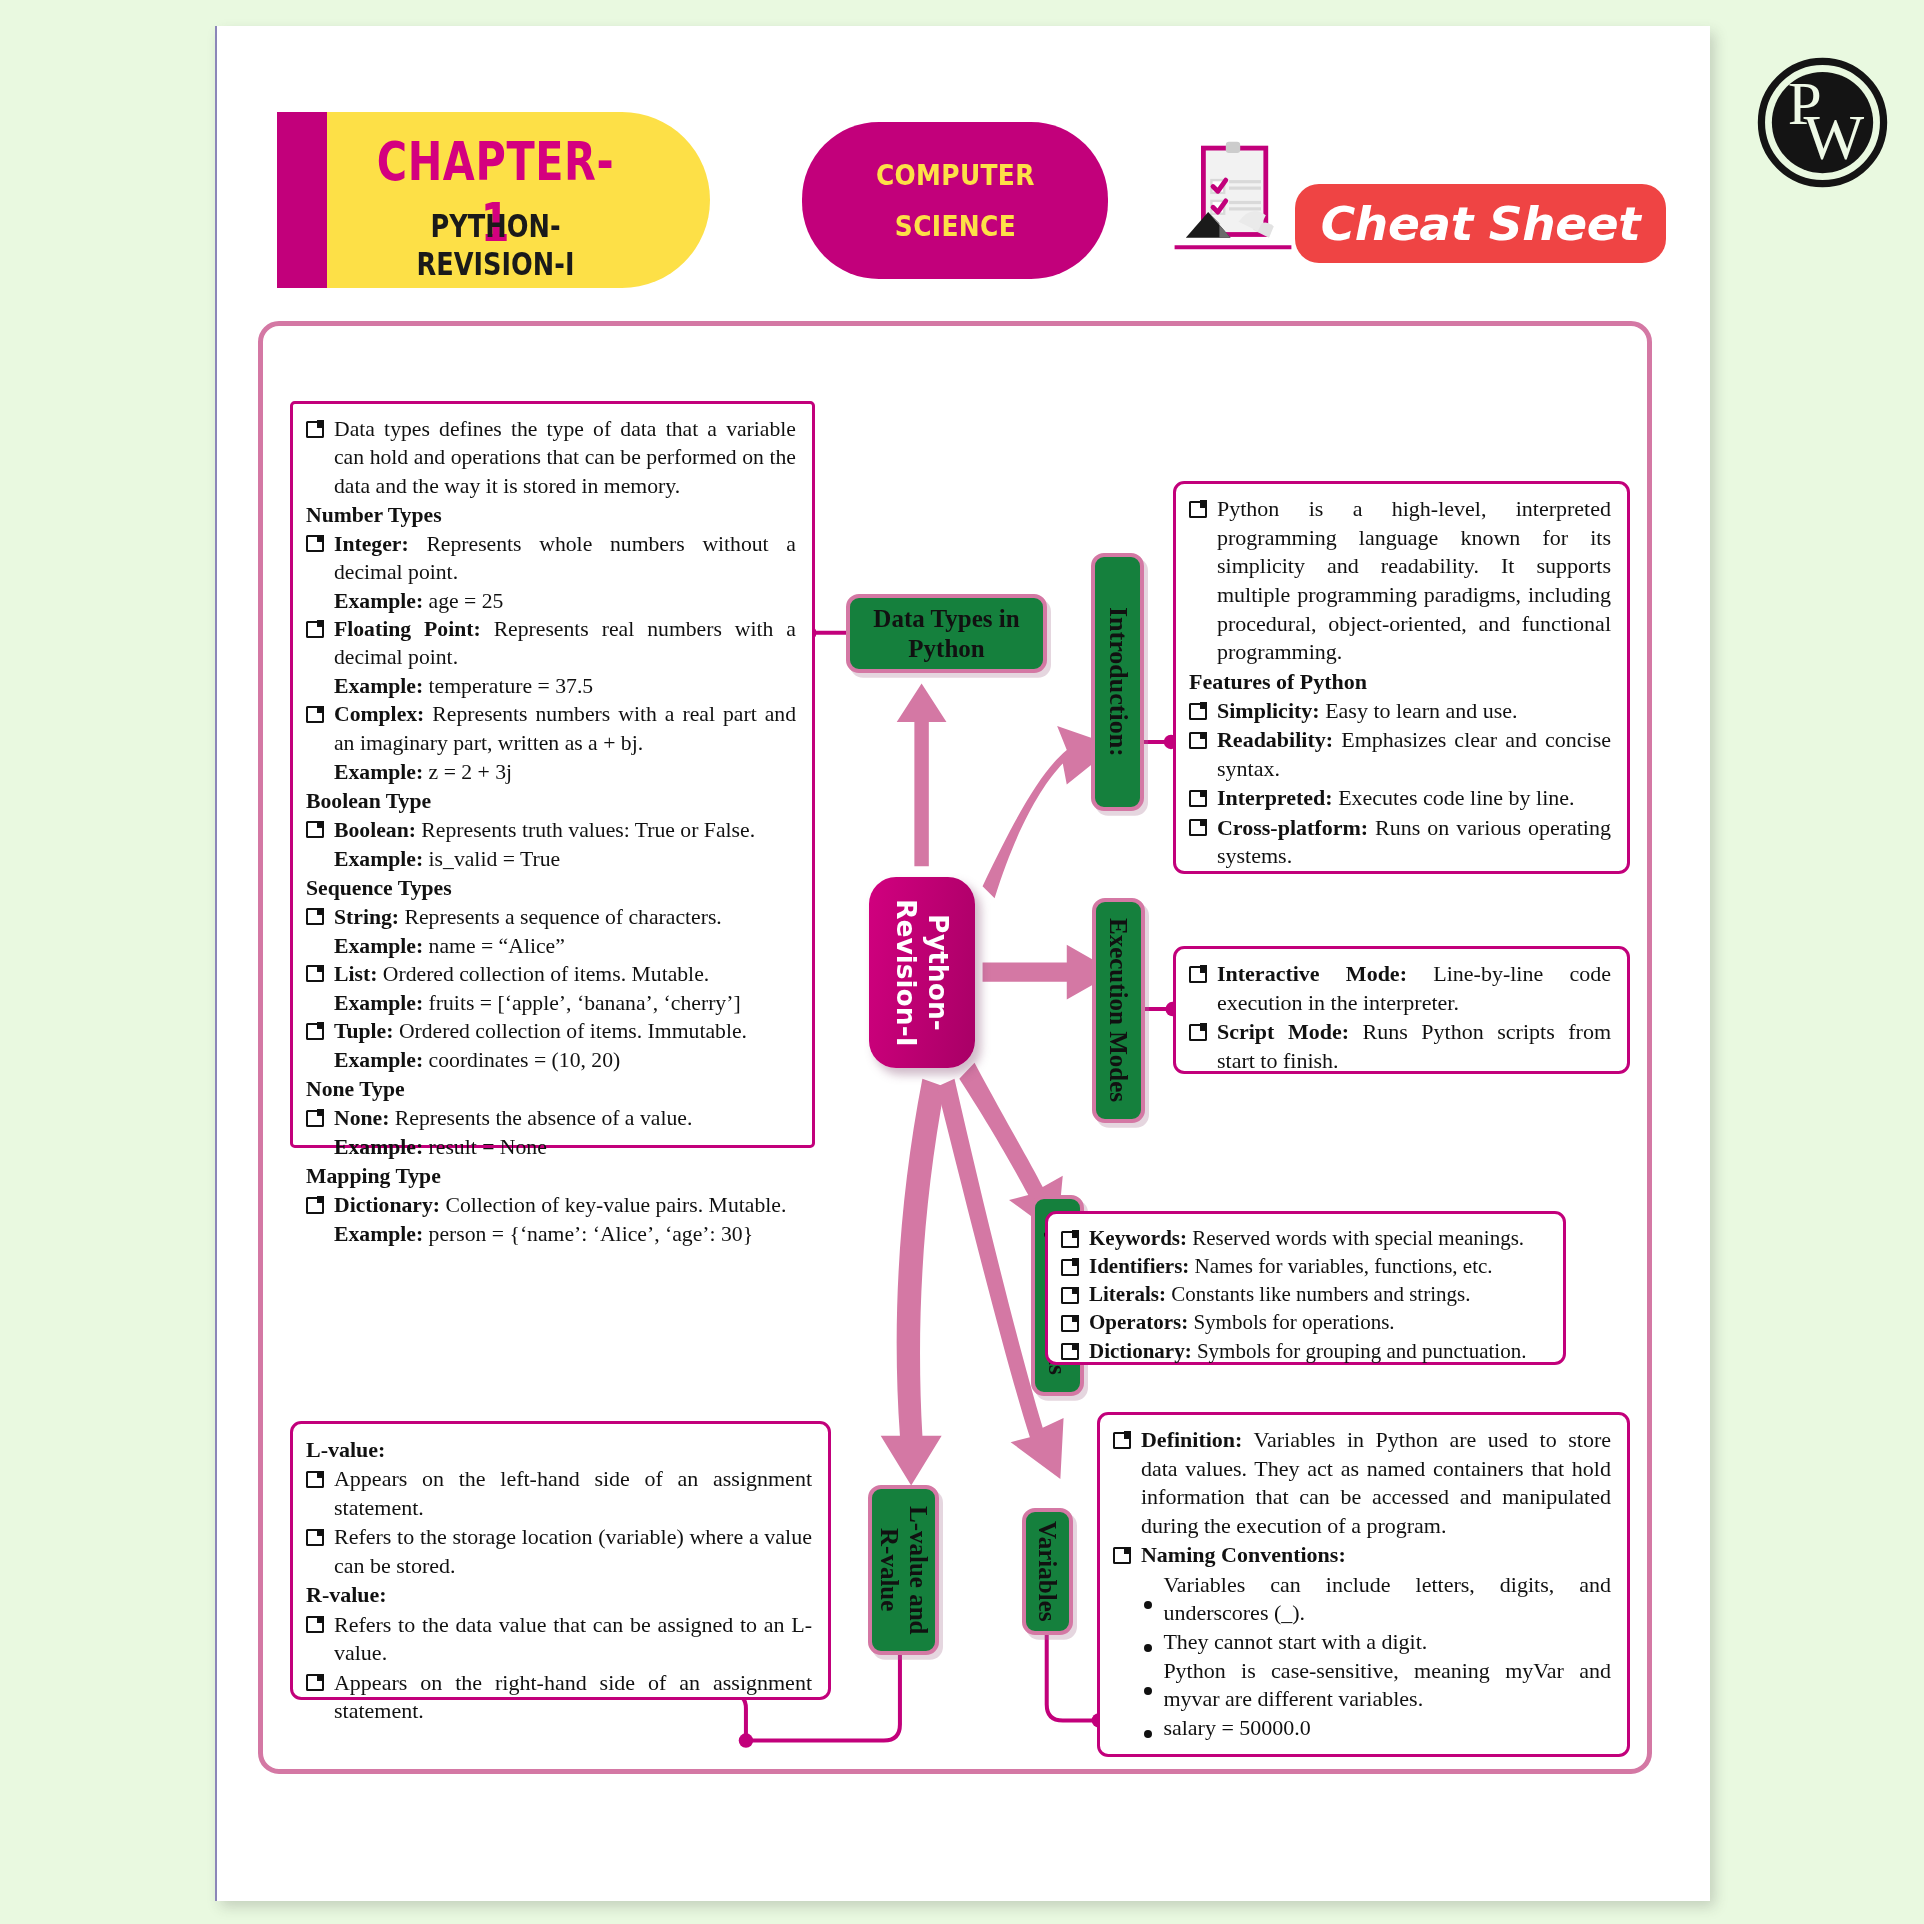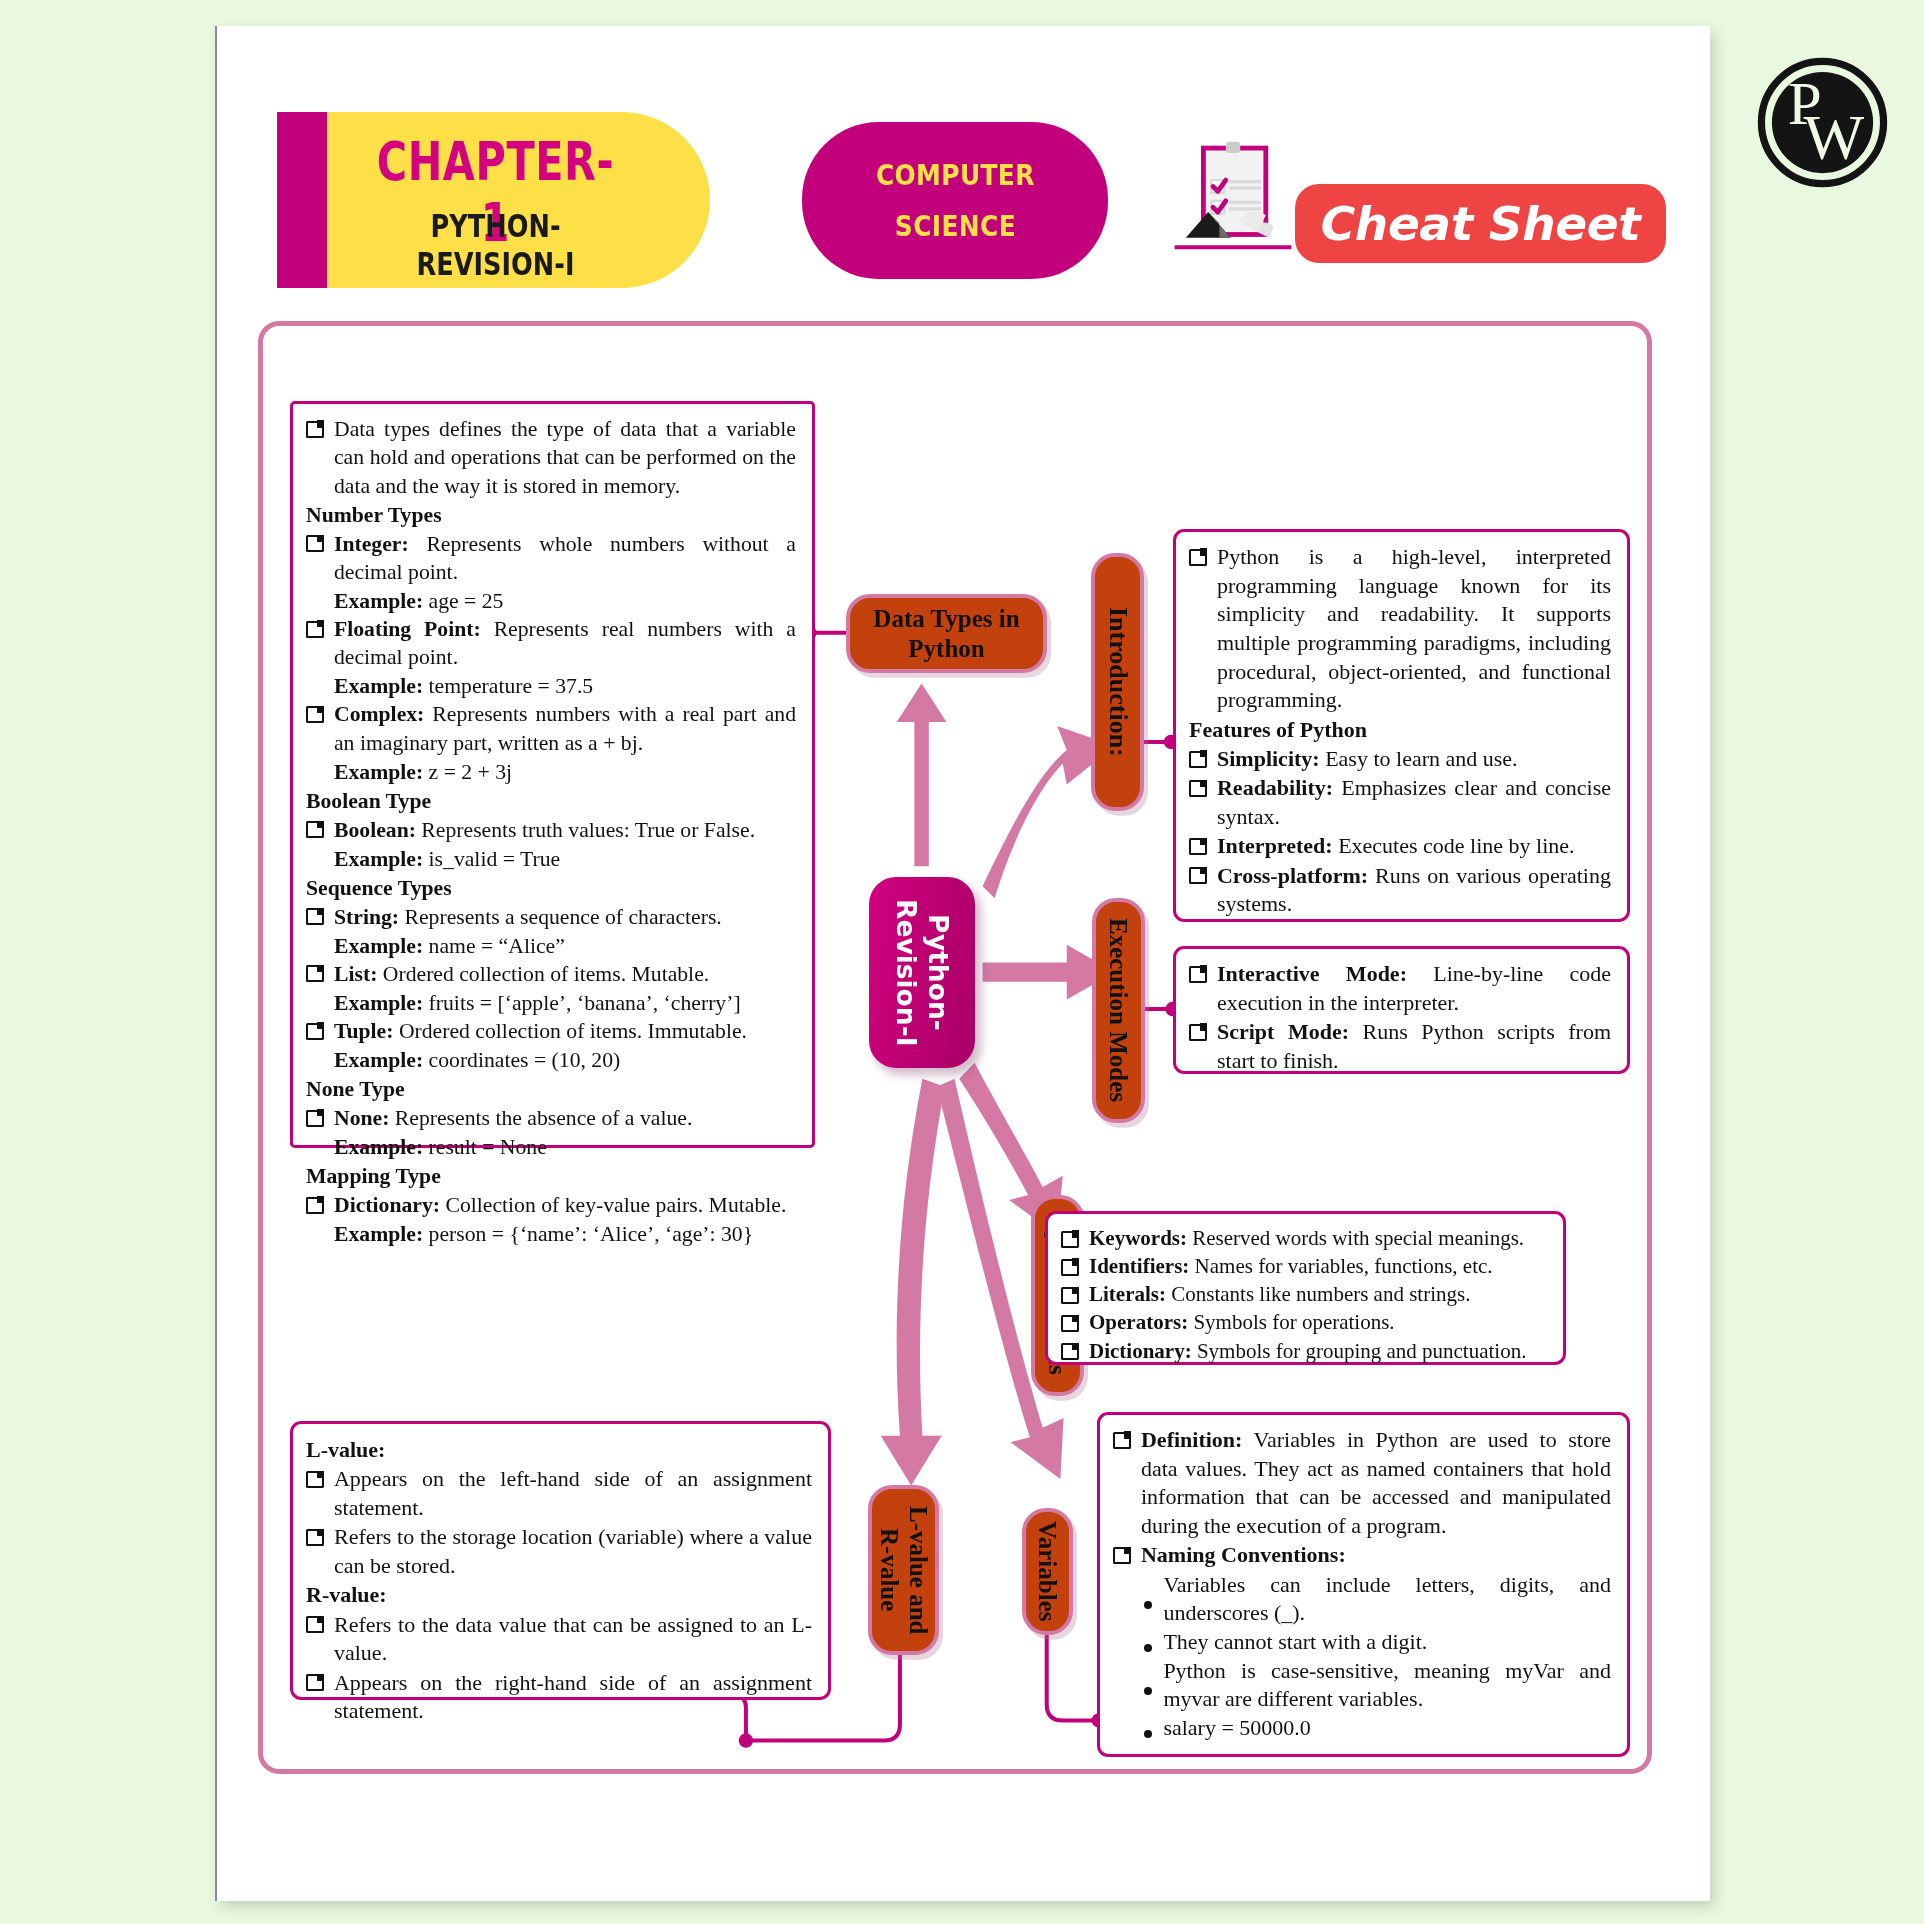--- a/index.html
+++ b/index.html
@@ -122,23 +122,23 @@
   b { font-weight: 700; }
   .hd { font-weight: 700; margin: 0.8px 0 0.8px 0; }
   .ex { margin-left: 28px; }
   .dot-row { display: flex; align-items: center; margin-left: 28px; }
   .dot { flex: 0 0 auto; width: 8px; height: 8px; border-radius: 50%;
          background: #111; margin: 11.2px 11.2px 0 3.2px; }
 
   
   .node {
     position: absolute;
-    background: #c2410c;
+    background: #15803d;
     border: 4.8px solid #d478a4;
-    border-radius: 24px;
+    border-radius: 13px;
     box-shadow: 4px 4.8px 0 rgba(170,120,150,0.30);
     display: flex; align-items: center; justify-content: center;
     font-weight: 700; color: #111; text-align: center;
   }
   .node.vert span {
     writing-mode: vertical-rl;
     text-orientation: mixed;
     white-space: nowrap;
     line-height: 1.18;
   }
@@ -325,21 +325,21 @@
       <div class="ex"><b>Example:</b> result = None</div>
       <div class="hd">Mapping Type</div>
       <div class="row">
         <div class="chk"></div>
         <div class="txt"><b>Dictionary:</b> Collection of key-value pairs. Mutable.</div>
       </div>
       <div class="ex"><b>Example:</b> person = {‘name’: ‘Alice’, ‘age’: 30}</div>
     </div>
 </div>
 
-<div class="cbox" id="panel-intro" style="left:1173px; top:481px; width:457px; height:393px;margin-top:48px;">
+<div class="cbox" id="panel-intro" style="left:1173px; top:481px; width:457px; height:393px;">
   <div class="row">
     <div class="chk"></div>
     <div class="txt">Python is a high-level, interpreted programming language known for its simplicity and readability. It supports multiple programming paradigms, including procedural, object-oriented, and functional programming.</div>
   </div>
   <div class="hd">Features of Python</div>
   <div id="intro-items">
       <div class="row">
         <div class="chk"></div>
         <div class="txt"><b>Simplicity:</b> Easy to learn and use.</div>
       </div>

